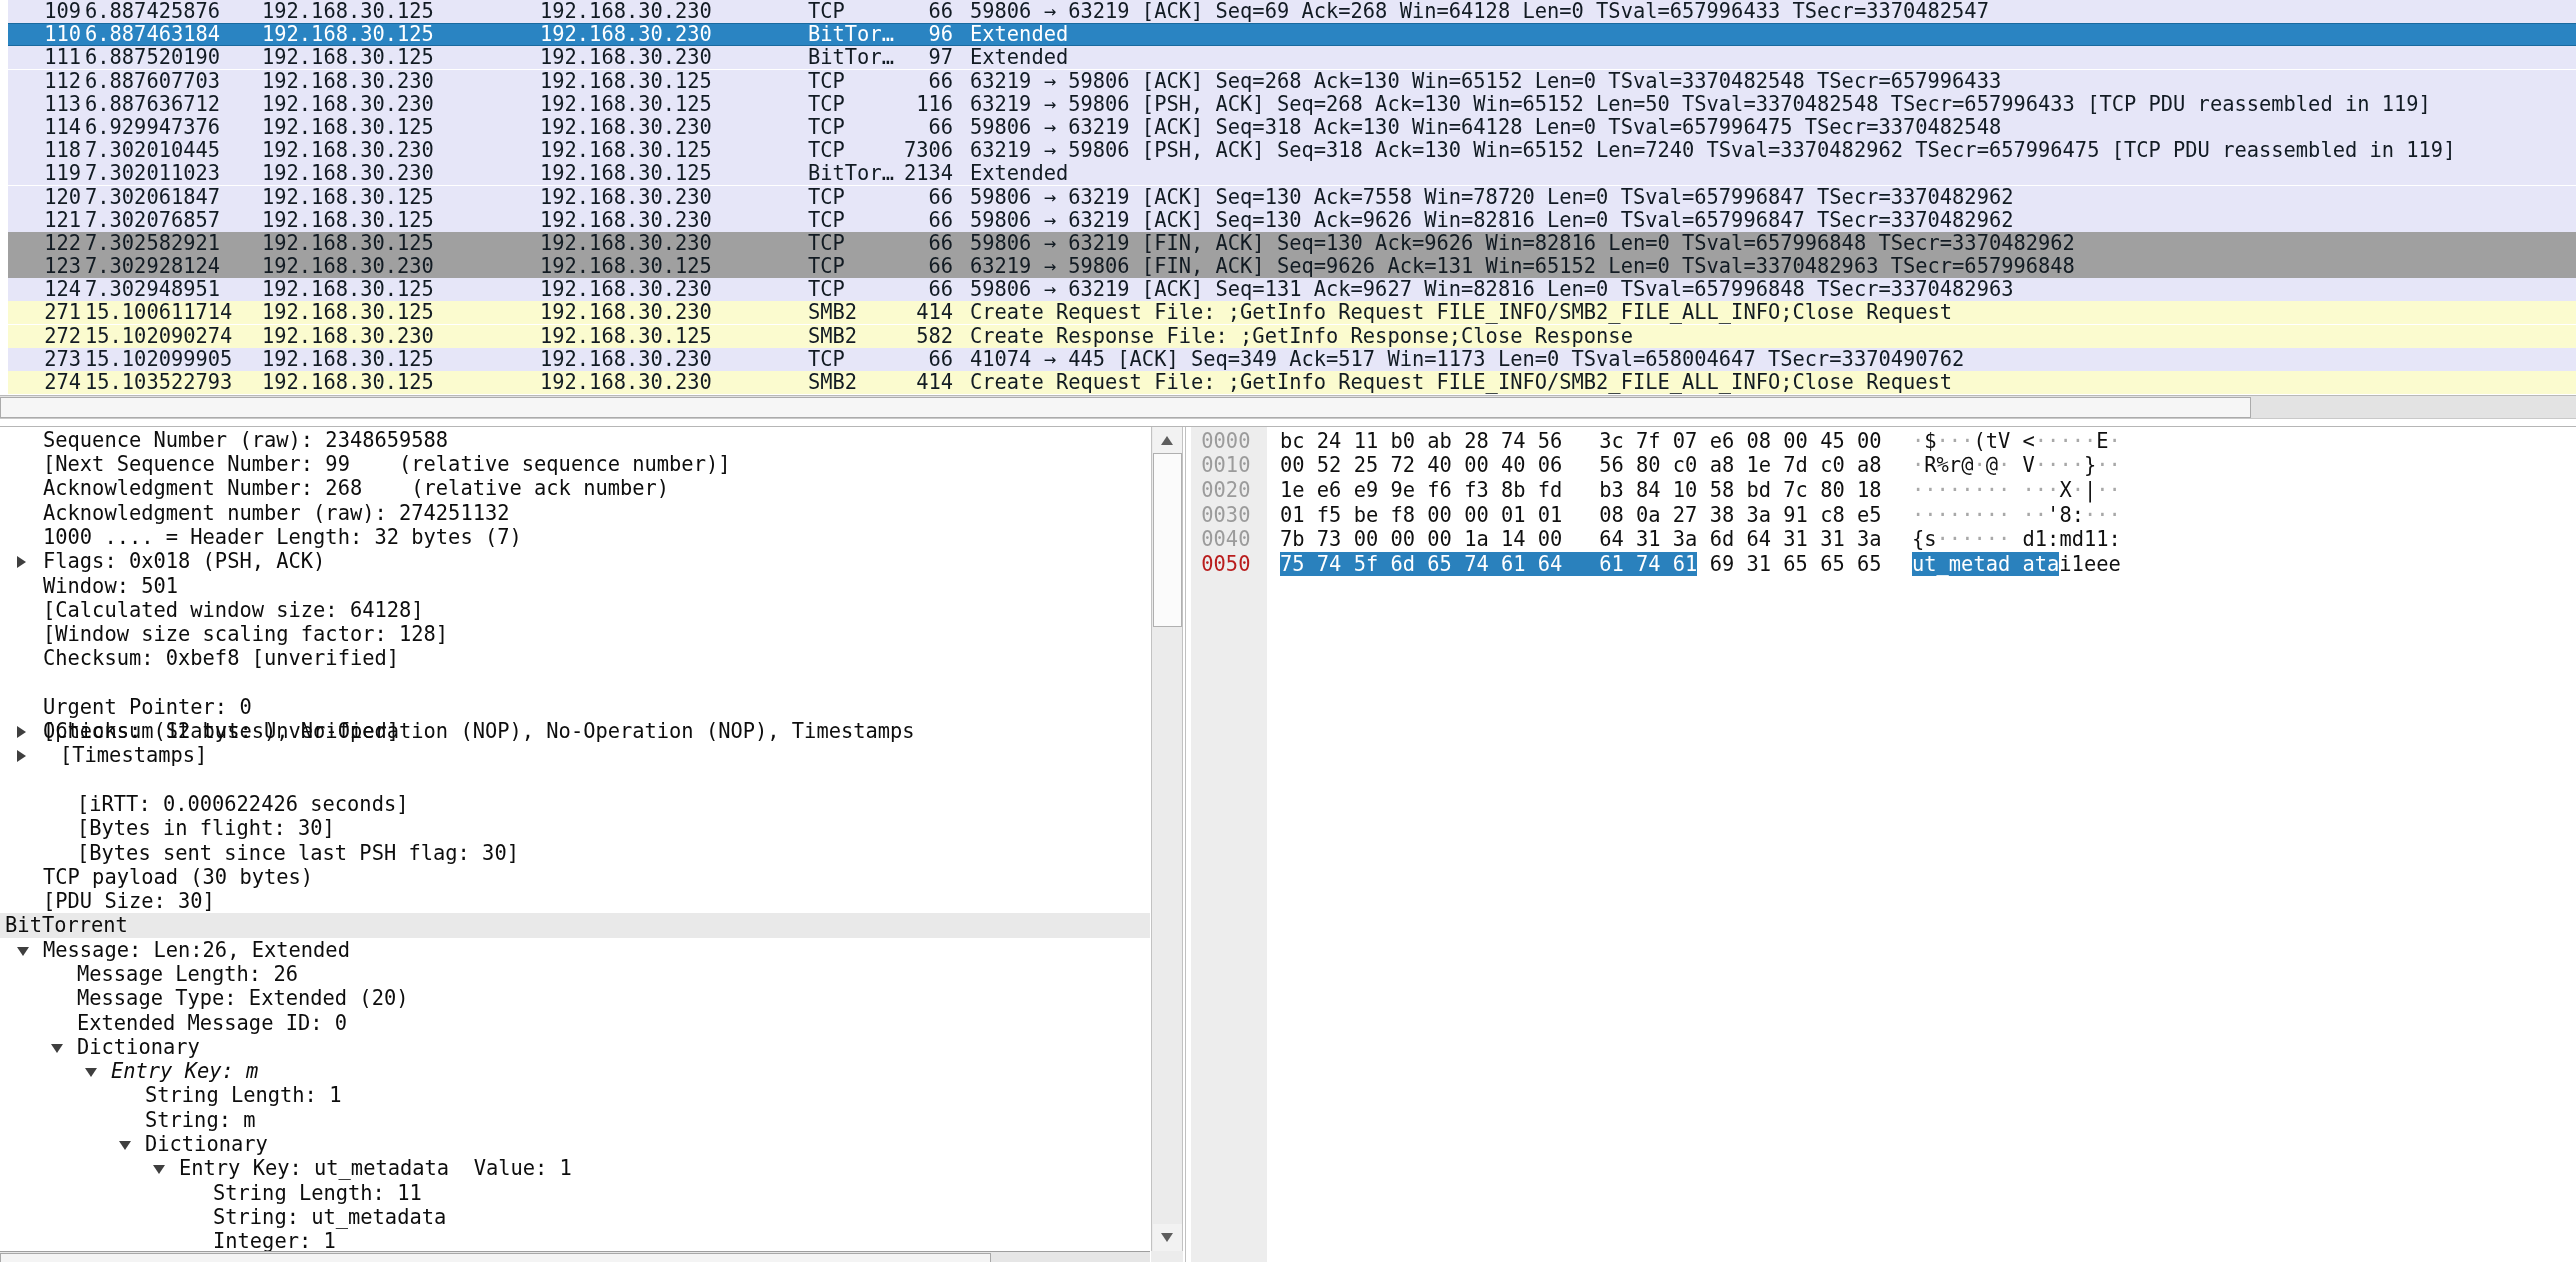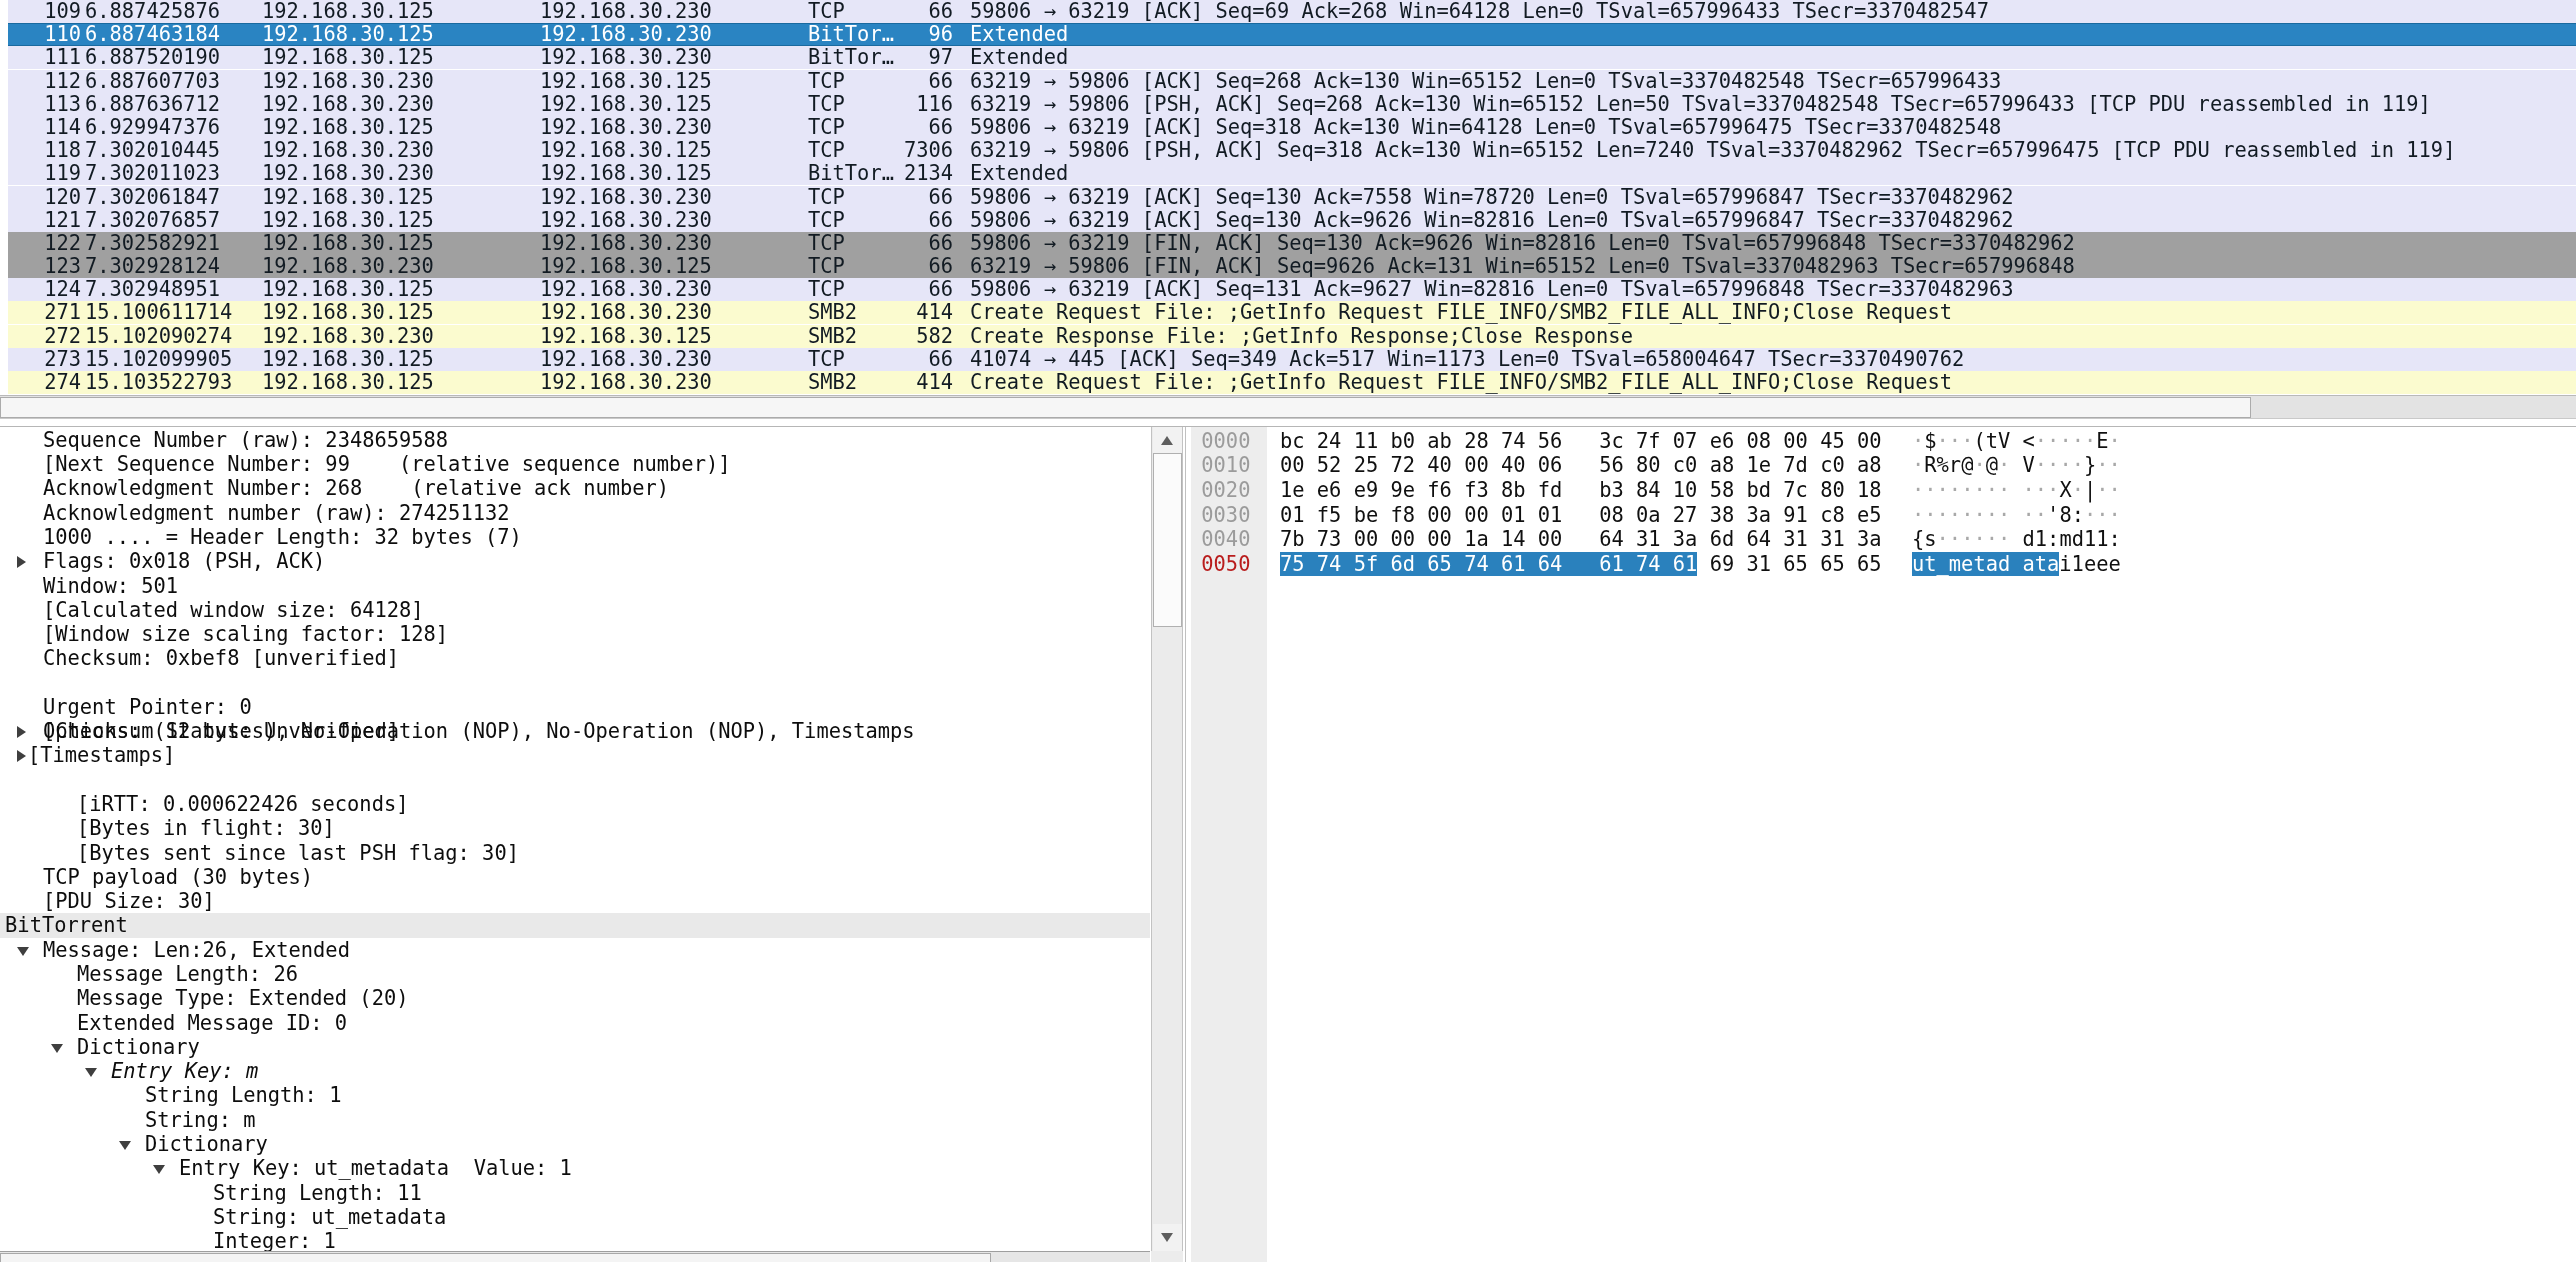--- a/index.html
+++ b/index.html
@@ -113,21 +113,21 @@
       <div class="detail-row" style="top: 74px;"><span class="detail-text" style="left: 43px;">Acknowledgment number (raw): 274251132</span></div>
       <div class="detail-row" style="top: 98px;"><span class="detail-text" style="left: 43px;">1000 .... = Header Length: 32 bytes (7)</span></div>
       <div class="detail-row" style="top: 122px;"><span class="tri tri-right" style="left: 17px;"></span><span class="detail-text" style="left: 43px;">Flags: 0x018 (PSH, ACK)</span></div>
       <div class="detail-row" style="top: 147px;"><span class="detail-text" style="left: 43px;">Window: 501</span></div>
       <div class="detail-row" style="top: 171px;"><span class="detail-text" style="left: 43px;">[Calculated window size: 64128]</span></div>
       <div class="detail-row" style="top: 195px;"><span class="detail-text" style="left: 43px;">[Window size scaling factor: 128]</span></div>
       <div class="detail-row" style="top: 219px;"><span class="detail-text" style="left: 43px;">Checksum: 0xbef8 [unverified]</span></div>
       <div class="detail-row" style="top: 260px; margin-top: 32px;"><span class="detail-text" style="left: 43px;">[Checksum Status: Unverified]</span></div>
       <div class="detail-row" style="top: 268px;"><span class="detail-text" style="left: 43px;">Urgent Pointer: 0</span></div>
       <div class="detail-row" style="top: 292px;"><span class="tri tri-right" style="left: 17px;"></span><span class="detail-text" style="left: 43px;">Options: (12 bytes), No-Operation (NOP), No-Operation (NOP), Timestamps</span></div>
-      <div class="detail-row" style="top: 316px;"><span class="tri tri-right" style="left: 17px;"></span><span class="detail-text" style="left: 28px;">[Timestamps]</span></div>
+      <div class="detail-row" style="top: 316px;"><span class="tri tri-right" style="left: 17px;"></span><span class="detail-text" style="left: 60px;">[Timestamps]</span></div>
       <div class="detail-row" style="top: 365px;"><span class="detail-text" style="left: 77px;">[iRTT: 0.000622426 seconds]</span></div>
       <div class="detail-row" style="top: 389px;"><span class="detail-text" style="left: 77px;">[Bytes in flight: 30]</span></div>
       <div class="detail-row" style="top: 414px;"><span class="detail-text" style="left: 77px;">[Bytes sent since last PSH flag: 30]</span></div>
       <div class="detail-row" style="top: 438px;"><span class="detail-text" style="left: 43px;">TCP payload (30 bytes)</span></div>
       <div class="detail-row" style="top: 462px;"><span class="detail-text" style="left: 43px;">[PDU Size: 30]</span></div>
       <div class="detail-row hl" style="top: 486px;"><span class="detail-text" style="left: 5.1px;">BitTorrent</span></div>
       <div class="detail-row" style="top: 511px;"><span class="tri tri-down" style="left: 17px;"></span><span class="detail-text" style="left: 43px;">Message: Len:26, Extended</span></div>
       <div class="detail-row" style="top: 535px;"><span class="detail-text" style="left: 77px;">Message Length: 26</span></div>
       <div class="detail-row" style="top: 559px;"><span class="detail-text" style="left: 77px;">Message Type: Extended (20)</span></div>
       <div class="detail-row" style="top: 584px;"><span class="detail-text" style="left: 77px;">Extended Message ID: 0</span></div>

